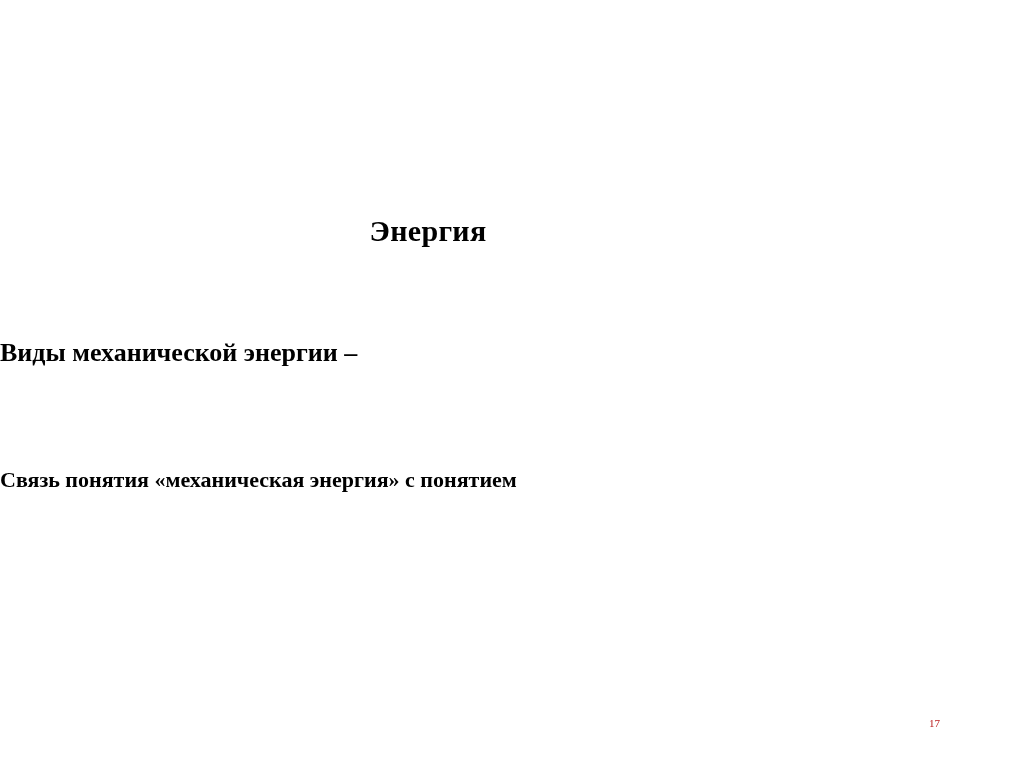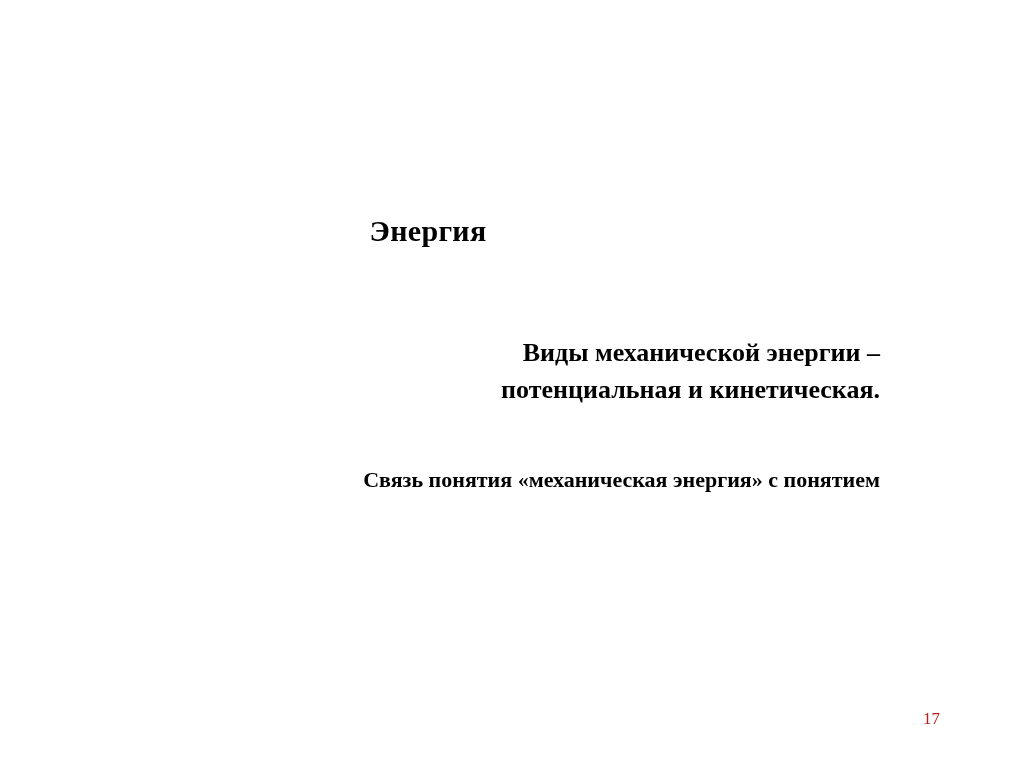--- a/index.html
+++ b/index.html
@@ -26,58 +26,57 @@
     top: 214px;
     left: 0;
     width: 856px;
     text-align: center;
     font-size: 30px;
     font-weight: bold;
     letter-spacing: 0.3px;
   }
   .body-block {
     position: absolute;
-    left: 8px;
+    left: 0;
     width: 872px;
-    text-align: right;
+    text-align: left;
     font-weight: bold;
   }
   .para-1 {
     top: 334px;
     font-size: 26px;
     line-height: 37px;
   }
   .para-2 {
     top: 460px;
     font-size: 22px;
     line-height: 39px;
   }
   .para-line {
     display: block;
     white-space: nowrap;
   }
   .page-number {
     position: absolute;
     right: 84px;
     bottom: 38px;
-    font-size: 17px;
+    font-size: 11px;
     font-weight: normal;
     color: #b91c1c;
   }
 </style>
 </head>
 <body>
 
 <div class="slide">
 
   <div class="slide-title">Энергия</div>
 
   <div class="body-block para-1">
     <span class="para-line">Виды механической энергии –</span>
-    <span class="para-line">потенциальная и кинетическая.</span>
   </div>
 
   <div class="body-block para-2">
     <span class="para-line">Связь понятия «механическая энергия» с понятием</span>
   </div>
 
   <div class="page-number">17</div>
 
 </div>
 

